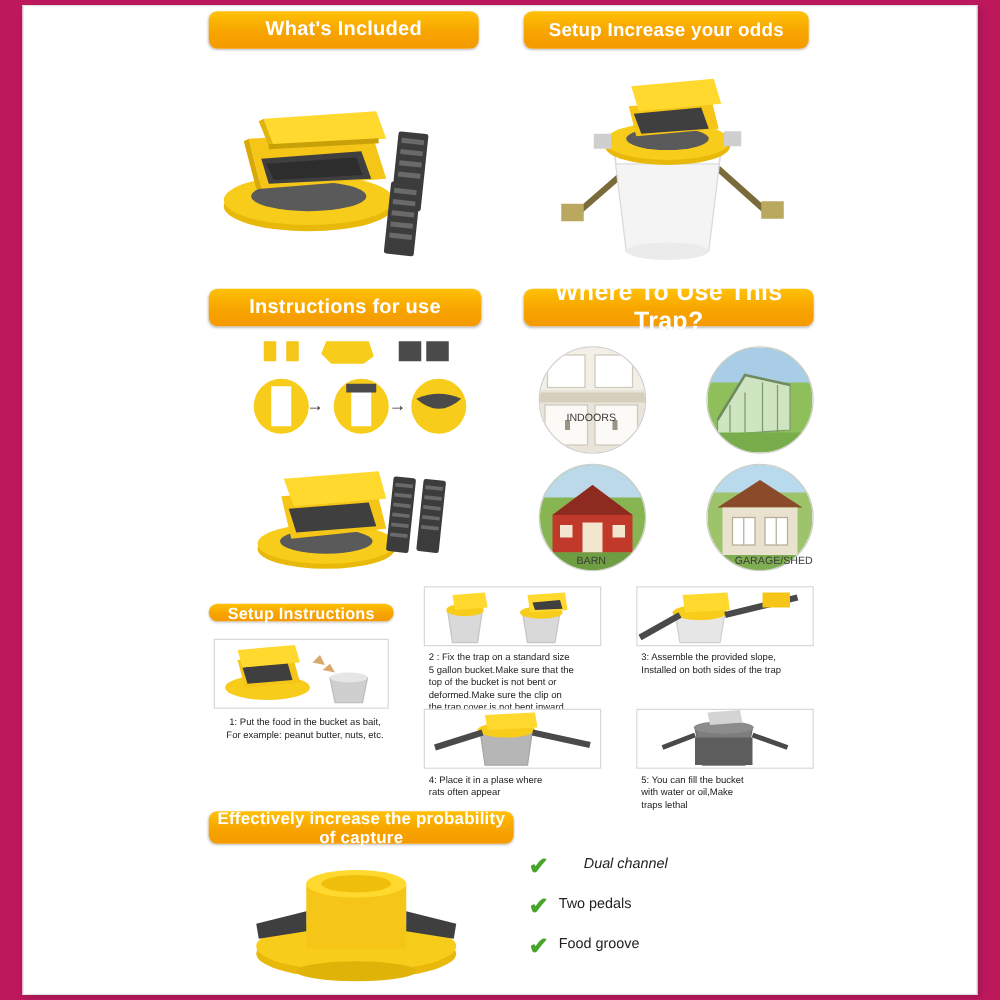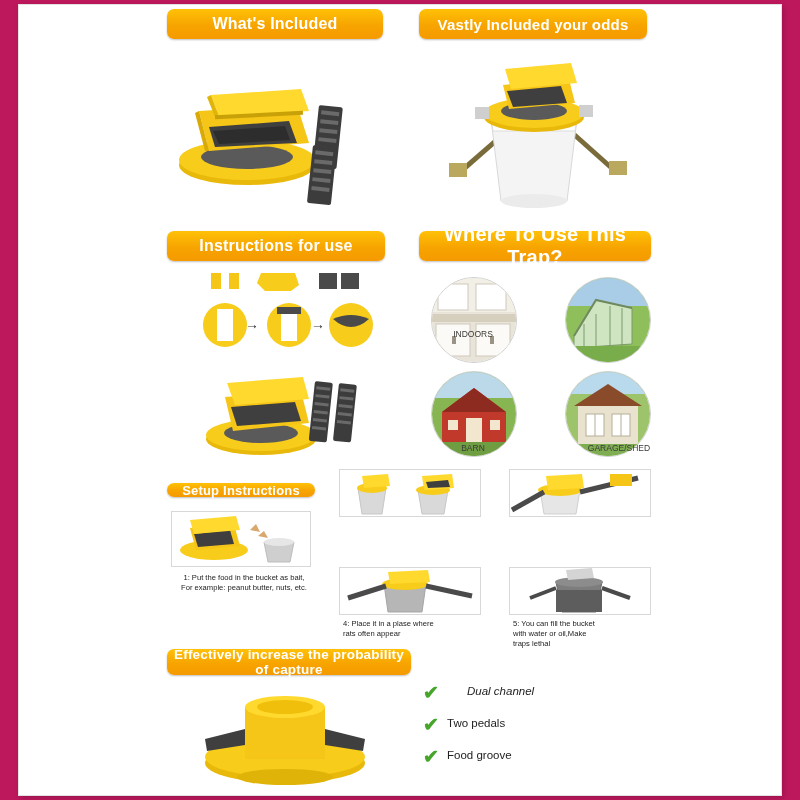--- a/index.html
+++ b/index.html
@@ -69,21 +69,21 @@
   svg{display:block;}
 </style>
 </head>
 <body>
 
 <div class="page">
   <div class="sheet">
 
     <div class="banner" style="left:148px;top:4px;width:216px;height:30px;font-size:16px;">What's Included</div>
 
-    <div class="banner" style="left:400px;top:4px;width:228px;height:30px;font-size:15px;">Vastly Included your odds</div>
+    <div class="banner" style="left:400px;top:4px;width:228px;height:30px;font-size:15px;">Setup Increase your odds</div>
 
     <div class="ph" style="left:150px;top:42px;width:220px;height:160px;">
       <svg width="220" height="160" viewBox="0 0 220 160">
 
         <ellipse cx="78" cy="118" rx="68" ry="20" fill="#e8b90a"></ellipse>
         <ellipse cx="78" cy="113" rx="68" ry="20" fill="#f7cc1b"></ellipse>
 
         <ellipse cx="78" cy="110" rx="46" ry="12" fill="#5a5a5a"></ellipse>
 
         <path d="M30 64 L128 58 L140 96 L40 104 Z" fill="#f5c518"></path>
@@ -287,32 +287,39 @@
         <rect width="140" height="46" fill="#ffffff"></rect>
         <path d="M18 18 L46 18 L42 44 L22 44 Z" fill="#d9d9d9" stroke="#c6c6c6"></path>
         <ellipse cx="32" cy="18" rx="15" ry="5" fill="#f7cc1b"></ellipse>
         <path d="M22 6 L48 4 L50 16 L24 18 Z" fill="#ffd92e"></path>
         <path d="M78 20 L108 20 L104 44 L82 44 Z" fill="#d9d9d9" stroke="#c6c6c6"></path>
         <ellipse cx="93" cy="20" rx="17" ry="5" fill="#f7cc1b"></ellipse>
         <path d="M82 6 L112 4 L114 18 L84 20 Z" fill="#ffd92e"></path>
         <path d="M86 12 L108 10 L110 17 L88 18 Z" fill="#3f3f3f"></path>
       </svg>
     </div>
+    <div class="txtblock" style="left:324px;top:516px;width:140px;white-space:pre-line;">2 : Fix the trap on a standard size
+5 gallon bucket.Make sure that the
+top of the bucket is not bent or
+deformed.Make sure the clip on
+the trap cover is not bent inward</div>
 
     <div class="stepbox" style="left:490px;top:464px;width:142px;height:48px;">
       <svg width="140" height="46" viewBox="0 0 140 46">
         <rect width="140" height="46" fill="#ffffff"></rect>
         <path d="M30 20 L70 20 L66 44 L34 44 Z" fill="#e6e6e6" stroke="#cfcfcf"></path>
         <ellipse cx="50" cy="20" rx="22" ry="6" fill="#f7cc1b"></ellipse>
         <path d="M36 6 L72 4 L74 18 L38 20 Z" fill="#ffd92e"></path>
         <path d="M2 40 L34 22" stroke="#4a4a4a" stroke-width="5" fill="none"></path>
         <path d="M70 22 L128 8" stroke="#4a4a4a" stroke-width="5" fill="none"></path>
         <rect x="100" y="4" width="22" height="12" fill="#f5c518"></rect>
       </svg>
     </div>
+    <div class="txtblock" style="left:494px;top:516px;width:140px;white-space:pre-line;">3: Assemble the provided slope,
+Installed on both sides of the trap</div>
 
     <div class="stepbox" style="left:320px;top:562px;width:142px;height:48px;">
       <svg width="140" height="46" viewBox="0 0 140 46">
         <rect width="140" height="46" fill="#ffffff"></rect>
         <path d="M44 16 L86 16 L82 44 L48 44 Z" fill="#b6b6b6" stroke="#a6a6a6"></path>
         <ellipse cx="65" cy="16" rx="23" ry="6" fill="#f7cc1b"></ellipse>
         <path d="M48 4 L88 2 L90 14 L50 16 Z" fill="#ffd92e"></path>
         <path d="M8 30 L46 18" stroke="#4a4a4a" stroke-width="5" fill="none"></path>
         <path d="M86 18 L132 28" stroke="#4a4a4a" stroke-width="5" fill="none"></path>
       </svg>

